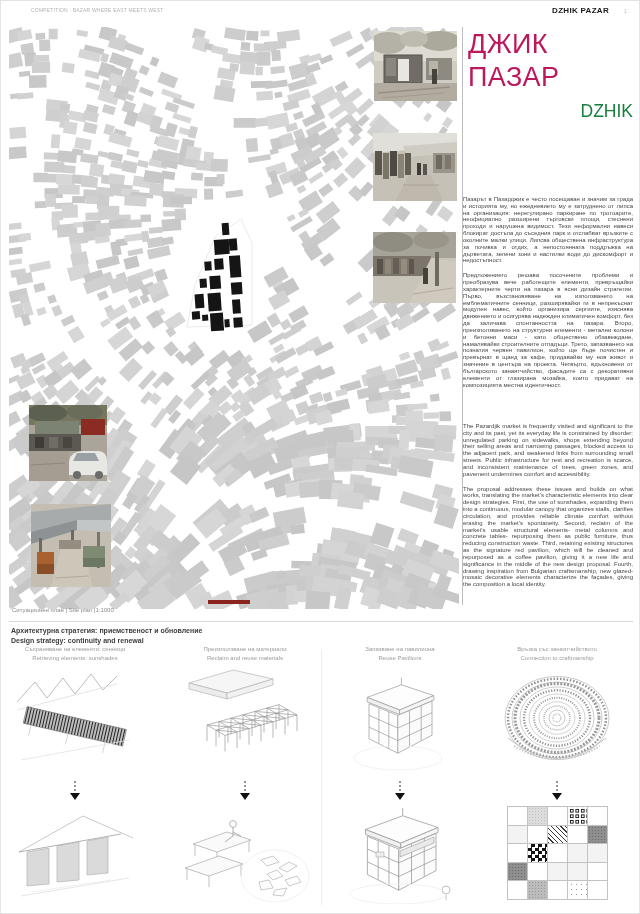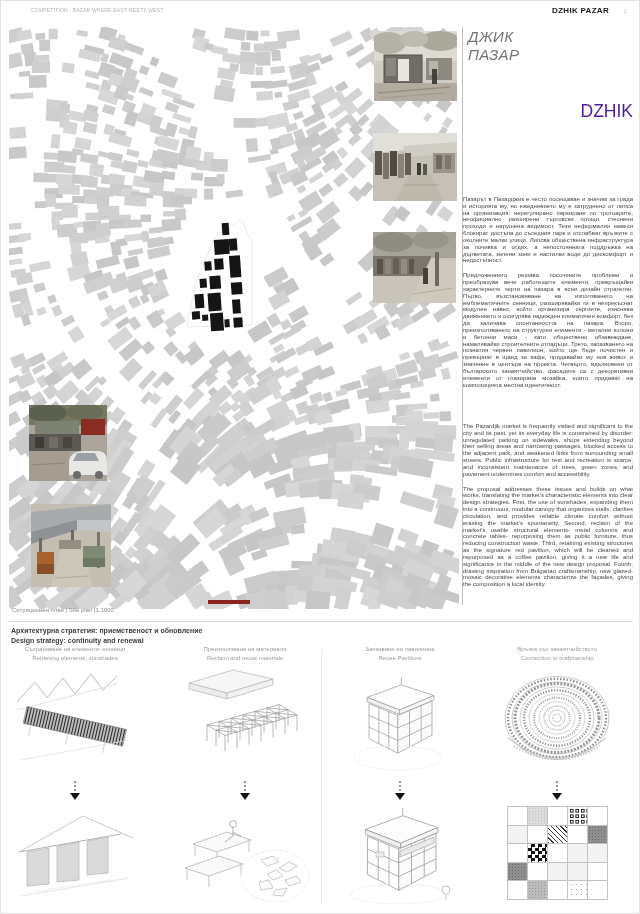--- a/index.html
+++ b/index.html
@@ -14,22 +14,22 @@
   #hdr-right{right:30px;top:5px;font-size:8px;font-weight:bold;color:#1a1a1a;letter-spacing:.3px;}
   #hdr-page{right:12px;top:7px;font-size:6px;color:#c4c4c4;}
   
   #map-wrap{left:8px;top:26px;width:450px;height:582px;}
   #col-rule{left:461px;top:26px;width:1px;height:578px;background:#bdbdbd;}
   #map-caption{left:11px;top:606px;font-size:6px;color:#8a8a8a;}
   
   .photo{overflow:hidden;}
   .photo svg{display:block;}
   
-  #title-bg{left:467px;top:27px;font-size:15px;line-height:1.22;letter-spacing:.4px;color:#737373;font-style:italic;}
-  #title-en{left:462px;top:99px;width:170px;text-align:right;font-size:17.5px;line-height:1.36;color:#4c1d95;}
+  #title-bg{left:467px;top:27px;font-size:27px;line-height:1.22;letter-spacing:.4px;color:#be185d;}
+  #title-en{left:462px;top:99px;width:170px;text-align:right;font-size:17.5px;line-height:1.36;color:#15803d;}
   .bodytext{width:170px;font-size:6px;line-height:1.14;text-align:justify;color:#474747;}
   #text-bg{left:462px;top:195px;}
   #text-en{left:462px;top:422px;}
   .bodytext p{margin:0 0 8px 0;}
   
   #hdiv{left:8px;top:620px;width:624px;height:1px;background:#d9d9d9;}
   #mid-rule{left:320px;top:648px;width:1px;height:256px;background:#ececec;}
   #strat-head{left:10px;top:625px;font-size:7px;line-height:1.4;color:#3d3d3d;font-weight:bold;}
   .scol{top:644px;width:132px;height:262px;display:flex;flex-direction:column;align-items:center;}
   .col-caption{text-align:center;color:#9c9c9c;font-size:6px;line-height:1.5;height:19px;}

